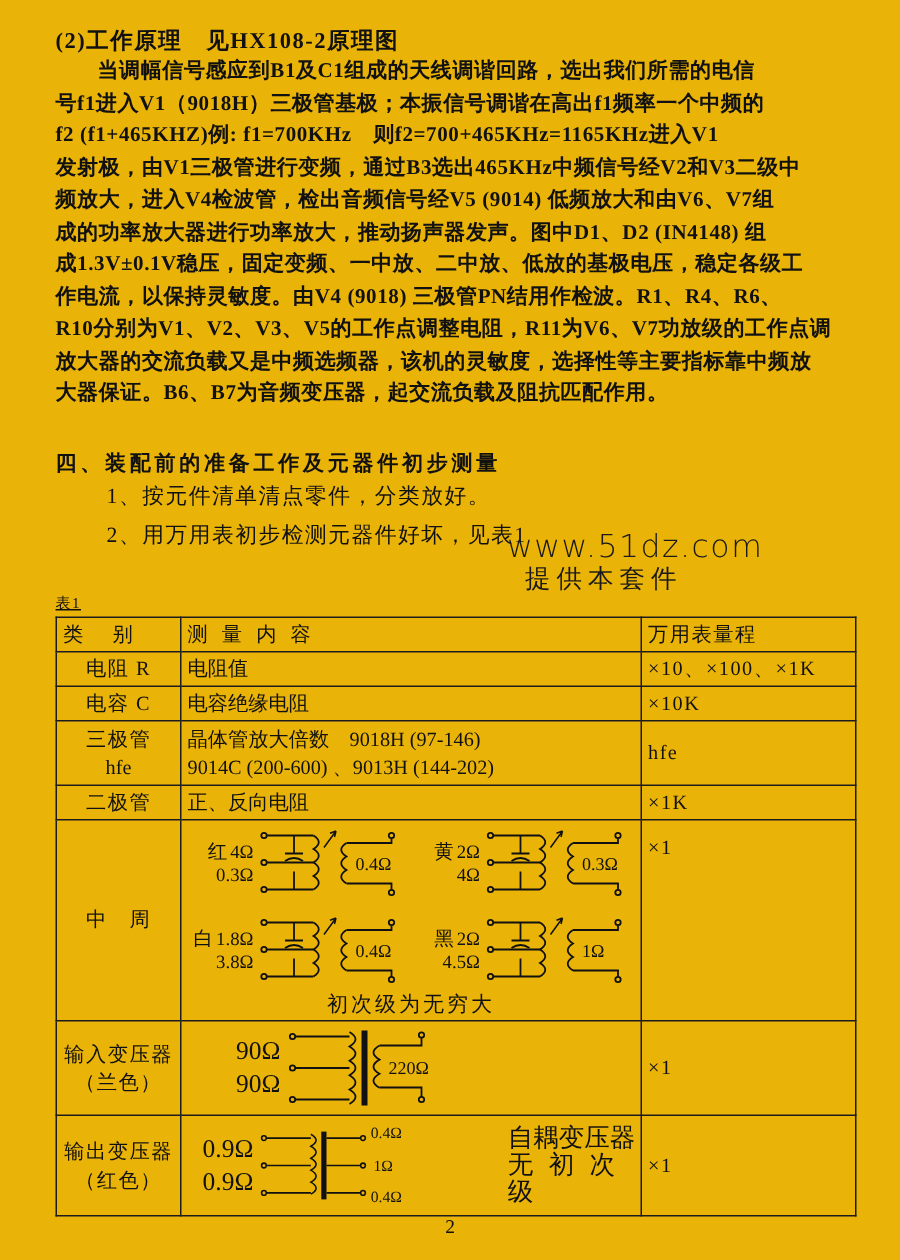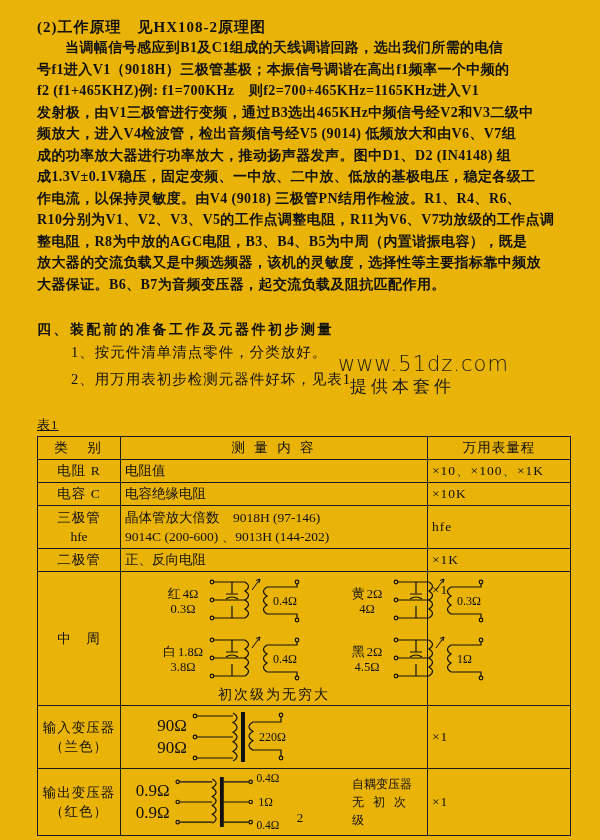--- a/index.html
+++ b/index.html
@@ -10,61 +10,60 @@
   }
   .content{position:absolute;left:37px;top:18px;width:532px;}
   .para-title{font-size:15px;font-weight:bold;letter-spacing:1px;white-space:nowrap;}
   .body-line{font-size:14px;line-height:21.5px;letter-spacing:0.4px;white-space:nowrap;font-weight:bold;}
   .body-line.indent{text-indent:28px;}
   .sec-heading{font-size:14px;font-weight:bold;letter-spacing:2.5px;margin-top:26px;white-space:nowrap;}
   .list-item{font-size:14.5px;line-height:26.5px;letter-spacing:1px;margin-left:34px;white-space:nowrap;}
   .watermark{position:absolute;left:338px;top:341px;color:#1a1a1a;}
   .wm-url{font-family:"DejaVu Sans",sans-serif;font-size:21px;font-weight:300;letter-spacing:1px;line-height:23px;margin-top:12px;}
   .wm-cap{font-family:Liberation Mono, monospace;font-size:17px;letter-spacing:4px;line-height:23px;margin-left:12px;}
-  .table-label{font-size:13px;margin-top:24px;margin-bottom:2px;letter-spacing:1px;text-decoration:underline;}
+  .table-label{font-size:10px;margin-top:24px;margin-bottom:2px;letter-spacing:1px;text-decoration:underline;}
   table.meas{border-collapse:collapse;width:533px;table-layout:fixed;}
   table.meas td,table.meas th{
     border:1.2px solid #1c1c1c;font-weight:normal;font-size:13.5px;
     padding:2px 4px;vertical-align:middle;color:#111;
   }
   col.c1{width:83px;}col.c2{width:307px;}col.c3{width:143px;}
   .cat{text-align:center;letter-spacing:1px;}
-  .hdr{text-align:center;letter-spacing:3px;}
+  .hdr{text-align:left;letter-spacing:3px;}
   td.cont{padding-left:8px;}
   td.range{padding-left:10px;letter-spacing:1px;}
   .two-line div{line-height:19px;}
   
   .zz-grid{display:grid;grid-template-columns:1fr 1fr;row-gap:4px;padding:2px 0 0 4px;}
   .diagram{display:flex;align-items:center;}
-  .dlabels{width:44px;text-align:center;font-size:12.5px;line-height:15px;margin-left:36px;}
+  .dlabels{width:44px;text-align:right;font-size:12.5px;line-height:15px;}
   .dcolor{font-size:13px;margin-right:2px;}
   .zz-caption{text-align:center;font-size:14px;letter-spacing:2px;padding-bottom:1px;}
   svg text{font-family:"Liberation Serif","DejaVu Sans",serif;font-size:12px;fill:#111;}
   .io-row{display:flex;align-items:center;padding:2px 0 2px 26px;}
   .io-labels{width:40px;text-align:right;font-size:17px;line-height:22px;}
-  .out-note{margin-left:48px;font-size:12px;line-height:18px;}
+  .out-note{margin-left:48px;font-size:17px;line-height:18px;}
   .out-note .n2{letter-spacing:3px;}
   .page-num{position:absolute;left:0;right:0;bottom:14px;text-align:center;font-size:13px;}
 </style>
 </head>
 <body>
 
 <div class="page">
   <div class="content">
     <div class="para-title">(2)工作原理　见HX108-2原理图</div>
     <div class="body-line indent">当调幅信号感应到B1及C1组成的天线调谐回路，选出我们所需的电信</div>
     <div class="body-line">号f1进入V1（9018H）三极管基极；本振信号调谐在高出f1频率一个中频的</div>
     <div class="body-line">f2 (f1+465KHZ)例: f1=700KHz　则f2=700+465KHz=1165KHz进入V1</div>
     <div class="body-line">发射极，由V1三极管进行变频，通过B3选出465KHz中频信号经V2和V3二级中</div>
     <div class="body-line">频放大，进入V4检波管，检出音频信号经V5 (9014) 低频放大和由V6、V7组</div>
     <div class="body-line">成的功率放大器进行功率放大，推动扬声器发声。图中D1、D2 (IN4148) 组</div>
     <div class="body-line">成1.3V±0.1V稳压，固定变频、一中放、二中放、低放的基极电压，稳定各级工</div>
     <div class="body-line">作电流，以保持灵敏度。由V4 (9018) 三极管PN结用作检波。R1、R4、R6、</div>
     <div class="body-line">R10分别为V1、V2、V3、V5的工作点调整电阻，R11为V6、V7功放级的工作点调</div>
-    <div class="body-line">整电阻，R8为中放的AGC电阻，B3、B4、B5为中周（内置谐振电容），既是</div>
     <div class="body-line">放大器的交流负载又是中频选频器，该机的灵敏度，选择性等主要指标靠中频放</div>
     <div class="body-line">大器保证。B6、B7为音频变压器，起交流负载及阻抗匹配作用。</div>
 
     <div class="sec-heading">四、装配前的准备工作及元器件初步测量</div>
     <div class="list-item">1、按元件清单清点零件，分类放好。</div>
     <div class="list-item">2、用万用表初步检测元器件好坏，见表1</div>
 
     <div class="table-label">表1</div>
 
     <table class="meas">

